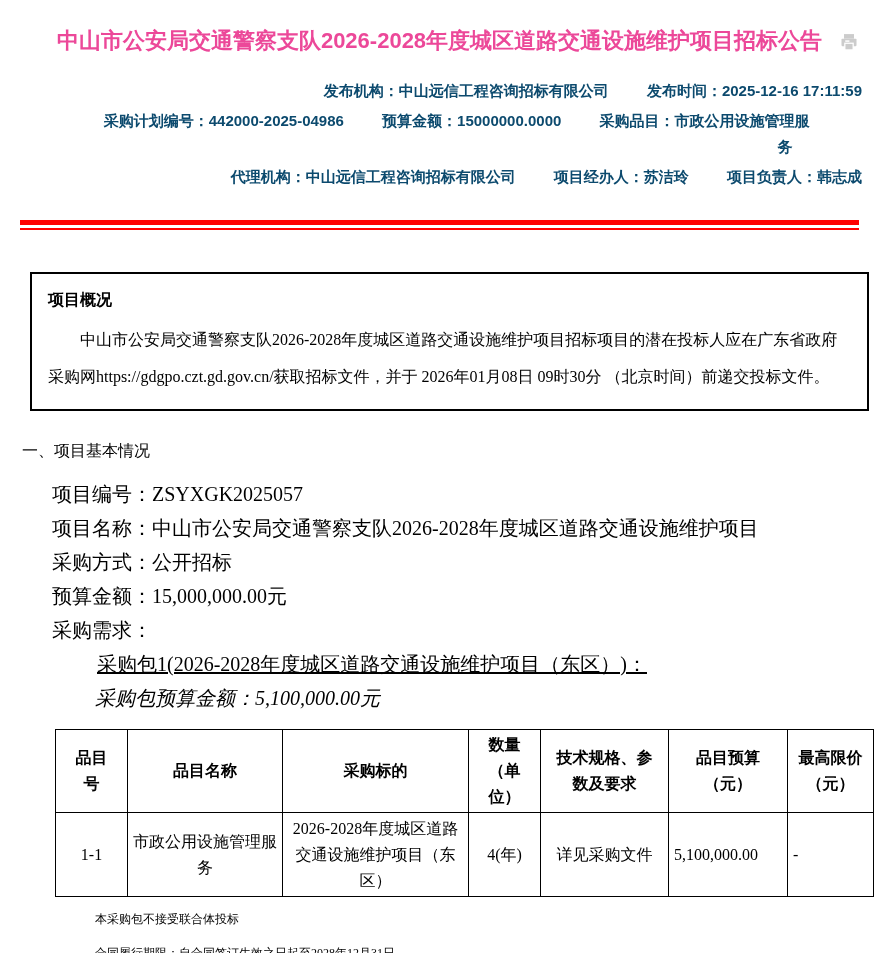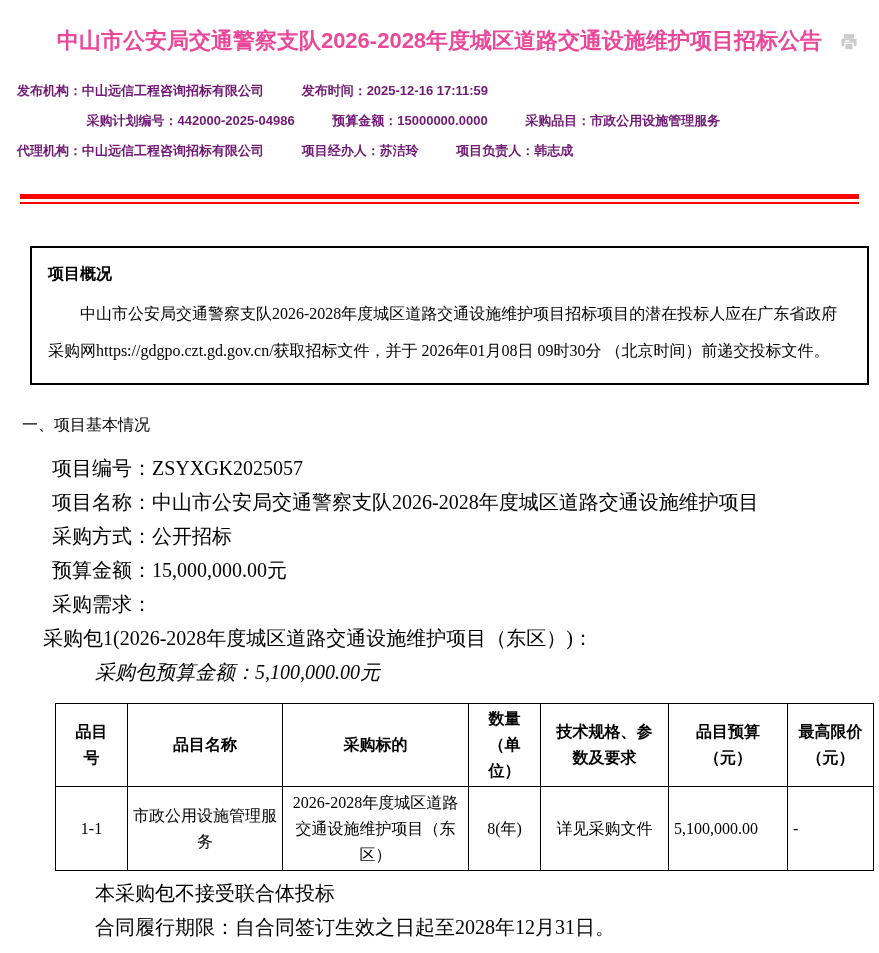--- a/index.html
+++ b/index.html
@@ -8,55 +8,55 @@
     font-family:"Liberation Serif",serif;
   }
   .header{position:relative;padding-top:26px;}
   .page-title{
     margin:0 42px;text-align:center;color:#ec4899;
     font-family:"Liberation Sans",sans-serif;
     font-weight:bold;font-size:22px;line-height:30px;
   }
   .print-btn{position:absolute;right:20px;top:32px;width:20px;height:20px;cursor:pointer;}
   .meta{
-    margin-top:22px;text-align:left;color:#701a75;
+    margin-top:22px;text-align:right;color:#0c4a6e;
     font-family:"Liberation Sans",sans-serif;font-weight:bold;
-    font-size:13px;line-height:26px;
+    font-size:15px;line-height:26px;
   }
   .meta-row{margin:0 auto 4px auto;}
   .meta-row.wrapping{max-width:740px;}
   .meta-item{margin:0 17px;white-space:normal;}
   .rule{margin:30px 20px 0 20px;}
   .rule-thick{height:5px;background:#ff0000;}
   .rule-thin{height:2px;background:#ff0000;margin-top:3px;}
   .overview{
     margin:42px 10px 0 30px;border:2px solid #000;
     padding:16px 16px 14px 16px;
   }
   .overview-heading{margin:0;font-size:16px;font-weight:bold;}
   .overview-body{margin:10px 0 0 0;font-size:16px;line-height:37px;text-indent:2em;}
   .sec-heading{margin:30px 0 0 22px;font-size:16px;font-weight:normal;}
   .item{margin:16px 0 0 52px;font-size:20px;line-height:18px;}
   .item.first{margin-top:23px;}
-  .item.pkg{margin-left:43px;}
+  .item.pkg{margin-left:97px;text-decoration:underline;}
   .item.pkg-budget{margin-left:95px;font-style:italic;}
   table.items{
     margin:22px 0 0 55px;width:818px;border-collapse:collapse;table-layout:fixed;
   }
   table.items th,table.items td{
     border:1px solid #000;font-size:16px;line-height:26px;
     text-align:center;vertical-align:middle;word-break:normal;
   }
   table.items thead tr{height:83px;}
   table.items tbody tr{height:84px;}
   table.items th{font-weight:bold;padding:0 10px;}
   table.items th:first-child{padding:0 14px;}
   table.items td{padding:0 5px;}
   table.items td.num{text-align:left;padding-right:9px;}
-  .note{margin:13px 0 0 95px;font-size:20px;line-height:18px;}
+  .note{margin:13px 0 0 95px;font-size:12px;line-height:18px;}
   .note + .note{margin-top:16px;padding-bottom:8px;}
 </style>
 </head>
 <body>
 
 <div class="header">
   <h1 class="page-title">中山市公安局交通警察支队2026-2028年度城区道路交通设施维护项目招标公告</h1>
   <span class="print-btn" title="">
     <svg width="20" height="20" viewBox="0 0 24 24">
       <rect x="6" y="2.5" width="12" height="5.5" fill="#cccccc"></rect>
@@ -125,21 +125,21 @@
       <th>技术规格、参数及要求</th>
       <th>品目预算（元）</th>
       <th>最高限价（元）</th>
     </tr>
   </thead>
   <tbody>
     <tr>
       <td>1-1</td>
       <td>市政公用设施管理服务</td>
       <td>2026-2028年度城区道路交通设施维护项目（东区）</td>
-      <td>8(年)</td>
+      <td>4(年)</td>
       <td>详见采购文件</td>
       <td class="num">5,100,000.00</td>
       <td class="num">-</td>
     </tr>
   </tbody>
 </table>
 
 <p class="note">本采购包不接受联合体投标</p>
 <p class="note">合同履行期限：自合同签订生效之日起至2028年12月31日。</p>
 

